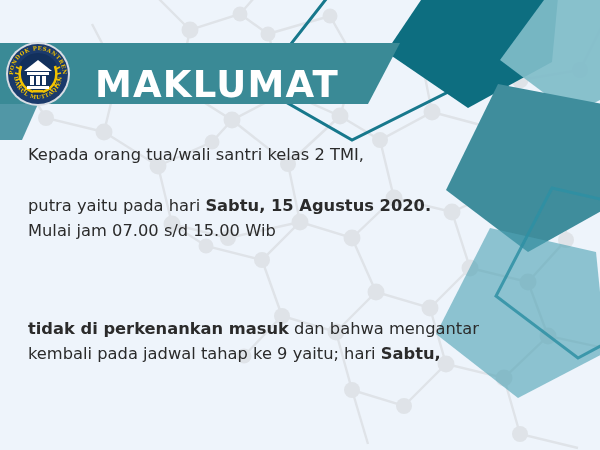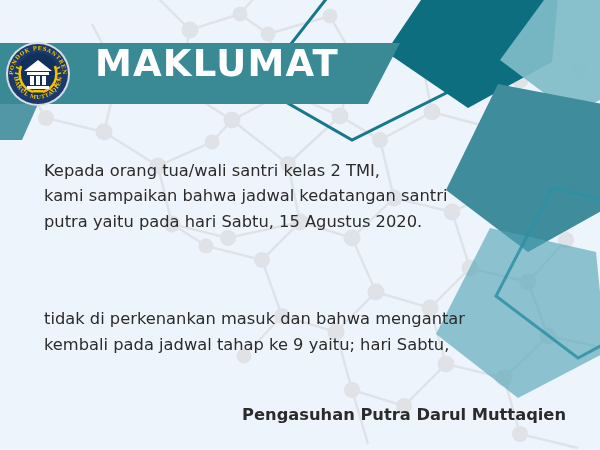--- a/index.html
+++ b/index.html
@@ -19,21 +19,21 @@
   
   #bg-art { position:absolute; inset:0; width:600px; height:450px; }
 
   
   #banner-wrap {
     position:absolute; left:0; top:43px;
     width:600px; height:61px;
   }
   #banner-shape { position:absolute; left:0; top:0; width:400px; height:61px; }
   #banner-title {
-    position:absolute; left:95px; top:33px;
+    position:absolute; left:95px; top:54px;
     width:300px; height:61px;
     display:flex; align-items:center;
     color:#ffffff;
     font-size:37px;
     font-weight:700;
     letter-spacing:1.2px;
     font-family:"DejaVu Sans", sans-serif;
   }
   
   #logo {
@@ -42,23 +42,23 @@
   }
   
   #content {
     position:absolute; left:28px; top:142px;
     width:460px;
     color:#2b2b2b;
     font-size:16.3px;
     line-height:1.56;
     font-family:"DejaVu Sans", sans-serif;
   }
-  #content p { margin:16px; }
+  #content p { margin:0; }
   #para-2 { margin-top:21px !important; }
-  .b { font-weight:400; }
+  .b { font-weight:700; }
   #signature {
     position:absolute; left:0; top:405px;
     width:566px;
     text-align:right;
     color:#2b2b2b;
     font-size:16.3px;
     font-weight:600;
     font-family:"DejaVu Sans", sans-serif;
   }
 </style>
@@ -222,27 +222,27 @@
     </text>
     <text font-size="5.4" font-family="DejaVu Serif, serif" fill="#f2c200" font-weight="700" letter-spacing="0.6">
       <textPath href="#arcBot" startOffset="50%" text-anchor="middle">DARUL MUTTAQIEN</textPath>
     </text>
   </svg>
 
   <div id="content">
 
     <p>
       <span>Kepada orang tua/wali santri kelas 2 TMI,</span><br>
-      <span>kami sampaikan bahwa jadwal kedatangan santri</span><br>
+      <br>
       <span>putra yaitu pada hari </span><span class="b">Sabtu, 15 Agustus 2020.</span><br>
+      <span>Mulai jam 07.00 s/d 15.00 Wib</span>
     </p>
 
     <p id="para-2">
       <br>
       <br>
       <span class="b">tidak di perkenankan masuk</span><span> dan bahwa mengantar</span><br>
       <span>kembali pada jadwal tahap ke 9 yaitu; hari </span><span class="b">Sabtu,</span><br>
     </p>
   </div>
 
-  <div id="signature">Pengasuhan Putra Darul Muttaqien</div>
 
 </div>
 
 </body></html>

